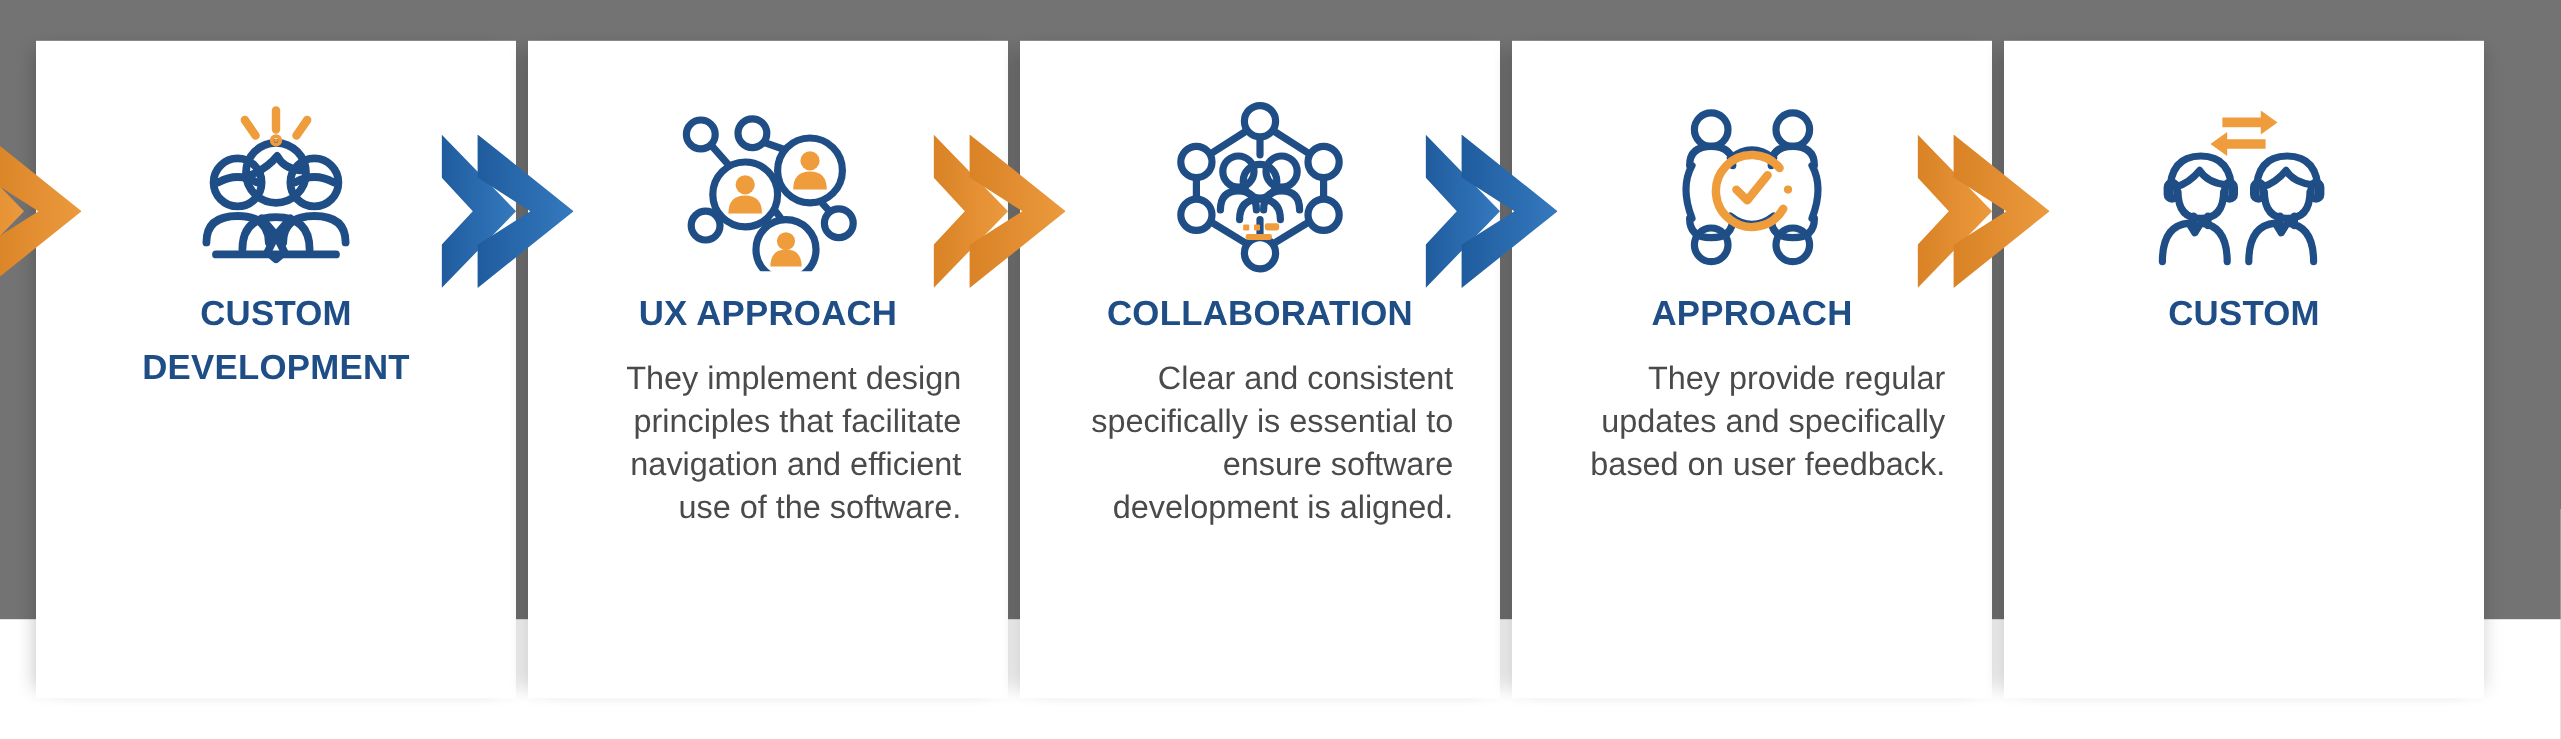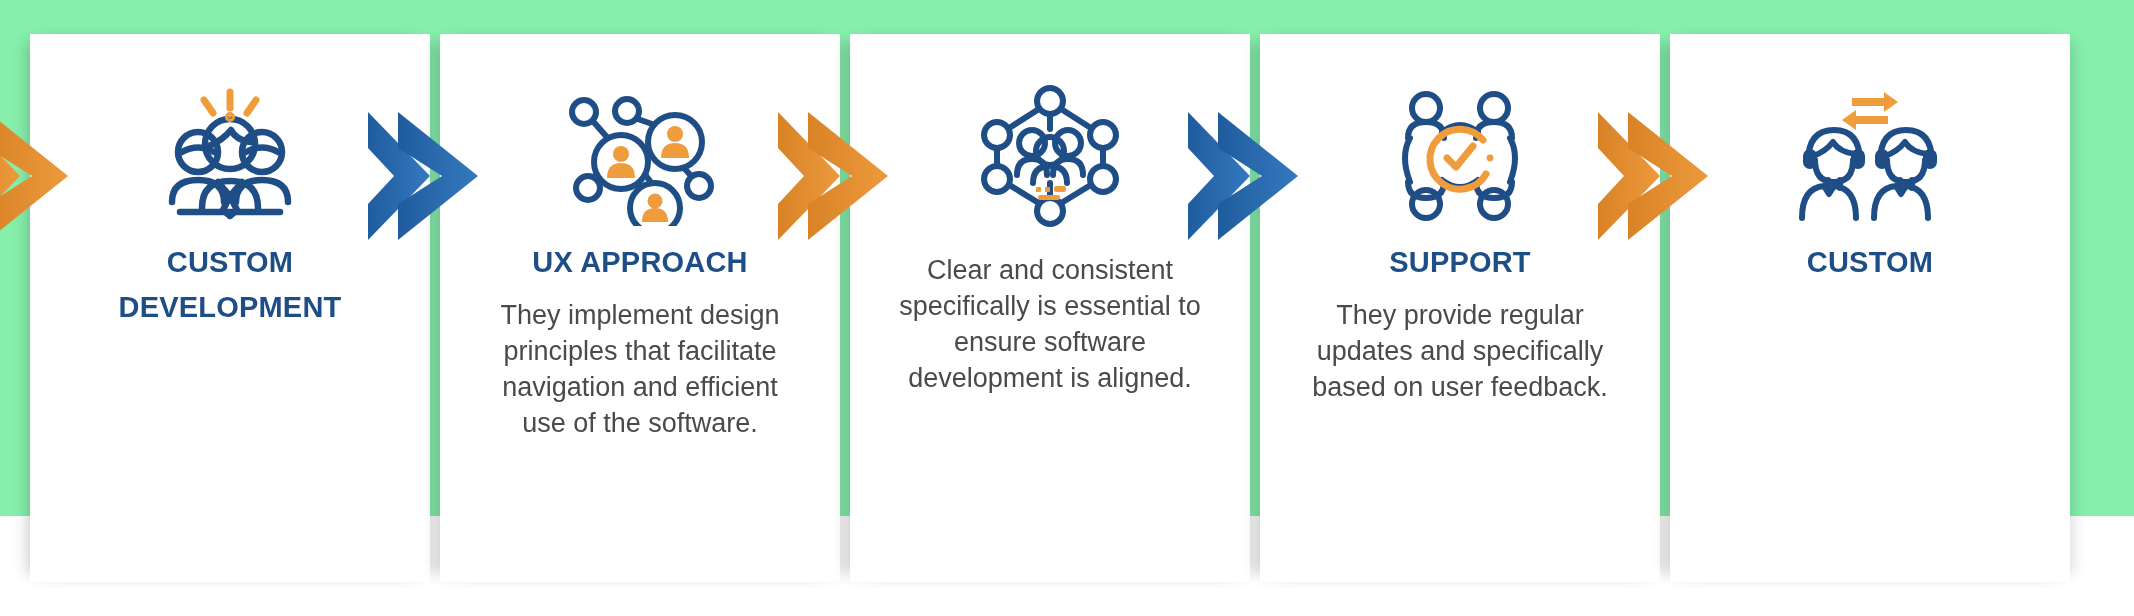--- a/index.html
+++ b/index.html
@@ -5,21 +5,21 @@
   html,body{margin:0;padding:0;}
   body{
     width:2134px;height:616px;
     background:#ffffff;
     font-family:"Liberation Sans", sans-serif;
     overflow:hidden;
   }
   .board{
     position:relative;
     width:2134px;height:516px;
-    background:#86efac;
+    background:#737373;
   }
   .panel{
     position:absolute;
     top:34px;
     width:400px;
     height:548px;
     background:#ffffff;
     box-shadow: -10px 0 14px -8px rgba(0,0,0,0.22), 10px 0 14px -8px rgba(0,0,0,0.16);
   }
   
@@ -54,20 +54,21 @@
     letter-spacing:0.2px;
     line-height:1.55;
     margin:0 0 6px 0;
   }
   .title.two-line{line-height:1.55;}
   .desc{
     color:#4a4a4a;
     font-size:27px;
     line-height:1.33;
     margin:13px;
+    text-align:right;
   }
   .p1 .txt{top:206px;}
   .p2 .txt,.p3 .txt,.p4 .txt,.p5 .txt{top:206px;}
 </style>
 </head>
 <body>
 
 <div class="board">
 
   <div class="panel p1" style="left:30px;">
@@ -217,20 +218,21 @@
         <g fill="#EF9C3D">
           <rect x="56" y="104" width="5" height="5" rx="1"></rect>
           <rect x="65" y="104" width="5" height="5" rx="1"></rect>
           <rect x="74" y="103" width="12" height="6" rx="2"></rect>
           <rect x="58" y="112" width="22" height="5" rx="2"></rect>
         </g>
       </svg>
     </div>
 
     <div class="txt">
+      <div class="title">COLLABORATION</div>
       <p class="desc">Clear and consistent specifically is essential to ensure software development is aligned.</p>
     </div>
   </div>
 
   <div class="panel p4" style="left:1260px;">
     <div class="chev">
       <svg viewBox="0 0 110 128">
         <defs>
           <linearGradient id="g4" x1="0" y1="0" x2="1" y2="0">
             <stop offset="0" stop-color="#1F5C9E"></stop>
@@ -260,21 +262,21 @@
         </g>
         <g stroke="#EF9C3D" stroke-width="7" fill="none" stroke-linecap="round">
           <path d="M93,54 A30,30 0 1,0 96,88"></path>
           <circle cx="100" cy="72" r="3.4" fill="#EF9C3D" stroke="none"></circle>
           <path d="M57,72 L66,81 L83,60" stroke-linejoin="round"></path>
         </g>
       </svg>
     </div>
 
     <div class="txt">
-      <div class="title">SUPPORT</div>
+      <div class="title">APPROACH</div>
       <p class="desc">They provide regular updates and specifically based on user feedback.</p>
     </div>
   </div>
 
   <div class="panel p5" style="left:1670px;">
     <div class="chev">
       <svg viewBox="0 0 110 128">
         <defs>
           <linearGradient id="g5" x1="0" y1="0" x2="1" y2="0">
             <stop offset="0" stop-color="#D98226"></stop>

